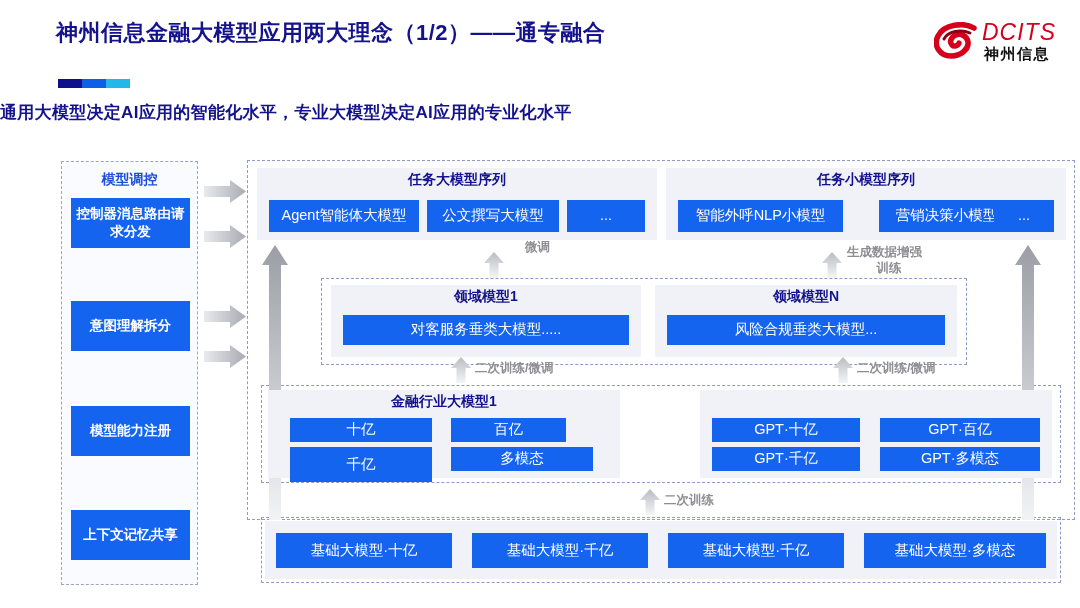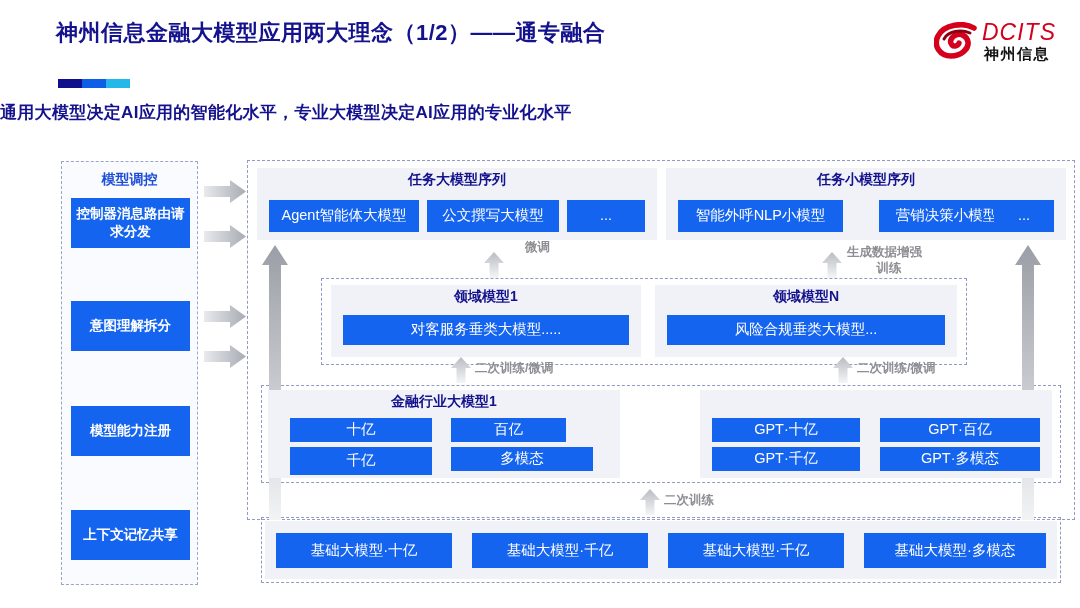--- a/index.html
+++ b/index.html
@@ -263,21 +263,21 @@
         </linearGradient>
       </defs>
     <path d="M10 0 L20 11 H14.5 V26 H5.5 V11 H0 Z" fill="url(#gA4)"></path>
   </svg>
   <div class="arrow-label" style="left:857px; top:361px;">二次训练/微调</div>
 
   <div class="panel p-ind1">
     <div class="panel-title">金融行业大模型1</div>
     <div class="blue-box" style="left:22px;  top:28px; width:142px; height:24px;">十亿</div>
     <div class="blue-box" style="left:183px; top:28px; width:115px; height:24px;">百亿</div>
-    <div class="blue-box" style="left:22px;  top:57px; width:142px; height:28px;">千亿</div>
+    <div class="blue-box" style="left:22px;  top:57px; width:142px; height:35px;">千亿</div>
     <div class="blue-box" style="left:183px; top:57px; width:142px; height:24px;">多模态</div>
   </div>
 
   <div class="panel p-indN">
     <div class="blue-box" style="left:12px;  top:28px; width:148px; height:24px;">GPT·十亿</div>
     <div class="blue-box" style="left:180px; top:28px; width:160px; height:24px;">GPT·百亿</div>
     <div class="blue-box" style="left:12px;  top:57px; width:148px; height:24px;">GPT·千亿</div>
     <div class="blue-box" style="left:180px; top:57px; width:160px; height:24px;">GPT·多模态</div>
   </div>
 

